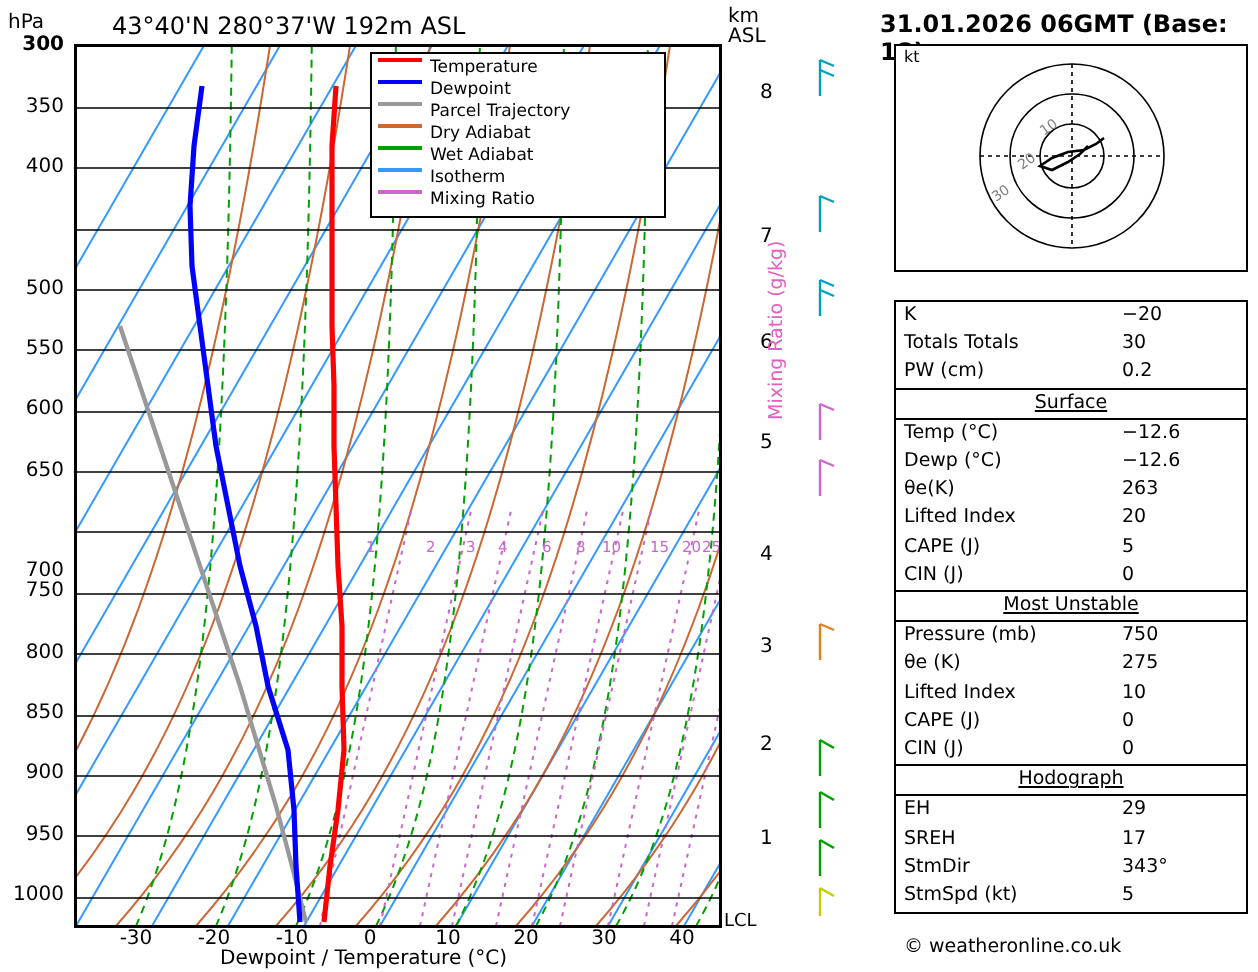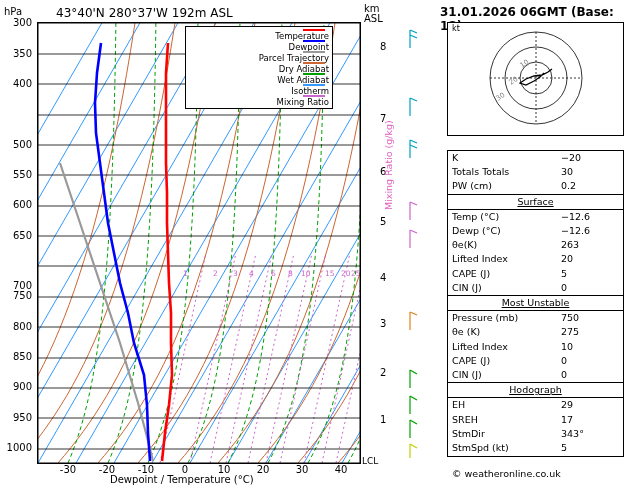--- a/index.html
+++ b/index.html
@@ -15,21 +15,21 @@
 
   #plot{left:37px;top:22px;width:322px;height:440px;border:1px solid #000;background:#fff;overflow:hidden;}
   #plot svg{display:block;}
 
   .ytick{position:absolute;font-size:10px;color:#000;text-align:right;width:32px;}
   .xtick{position:absolute;font-size:10px;color:#000;text-align:center;width:30px;}
   #xaxis-label{position:absolute;left:110px;top:474px;font-size:10px;color:#000;}
 
   
   #legend{left:185px;top:26px;width:140px;background:#fff;border:1px solid #000;padding:2px 3px;}
-  #legend .row{display:flex;align-items:flex-end;height:11px;flex-direction:column;}
+  #legend .row{display:flex;align-items:flex-start;height:11px;}
   #legend .sw{width:22px;height:0;border-top:2px solid #000;margin-right:4px;}
   #legend .lb{font-size:8.5px;color:#000;line-height:11px;white-space:nowrap;}
 
   
   .kmtick{position:absolute;font-size:10px;color:#000;}
   #mixlabel{position:absolute;left:383px;top:210px;font-size:9.5px;color:#e060c0;
             transform:rotate(-90deg);transform-origin:0 0;white-space:nowrap;}
   #lcl{position:absolute;left:362px;top:456px;font-size:9px;color:#000;}
 
   
@@ -50,21 +50,21 @@
 <body>
 
 <div id="root">
 
   <div class="abs" id="skewt-panel">
 
     <div class="abs" id="hpa-label">hPa</div>
     <div class="abs" id="chart-title">43°40'N 280°37'W 192m ASL</div>
     <div class="abs" id="km-label">km<br>ASL</div>
 
-    <div class="ytick" style="left:0px;top:17px;">300</div>
+    <div class="ytick" style="left:0px;top:17px;font-weight:bold;">300</div>
     <div class="ytick" style="left:0px;top:48px;">350</div>
     <div class="ytick" style="left:0px;top:78px;">400</div>
     <div class="ytick" style="left:0px;top:108px;padding-left:29px;">450</div>
     <div class="ytick" style="left:0px;top:139px;">500</div>
     <div class="ytick" style="left:0px;top:169px;">550</div>
     <div class="ytick" style="left:0px;top:199px;">600</div>
     <div class="ytick" style="left:0px;top:230px;">650</div>
     <div class="ytick" style="left:0px;top:260px;margin-top:20px;">700</div>
     <div class="ytick" style="left:0px;top:290px;">750</div>
     <div class="ytick" style="left:0px;top:321px;">800</div>

